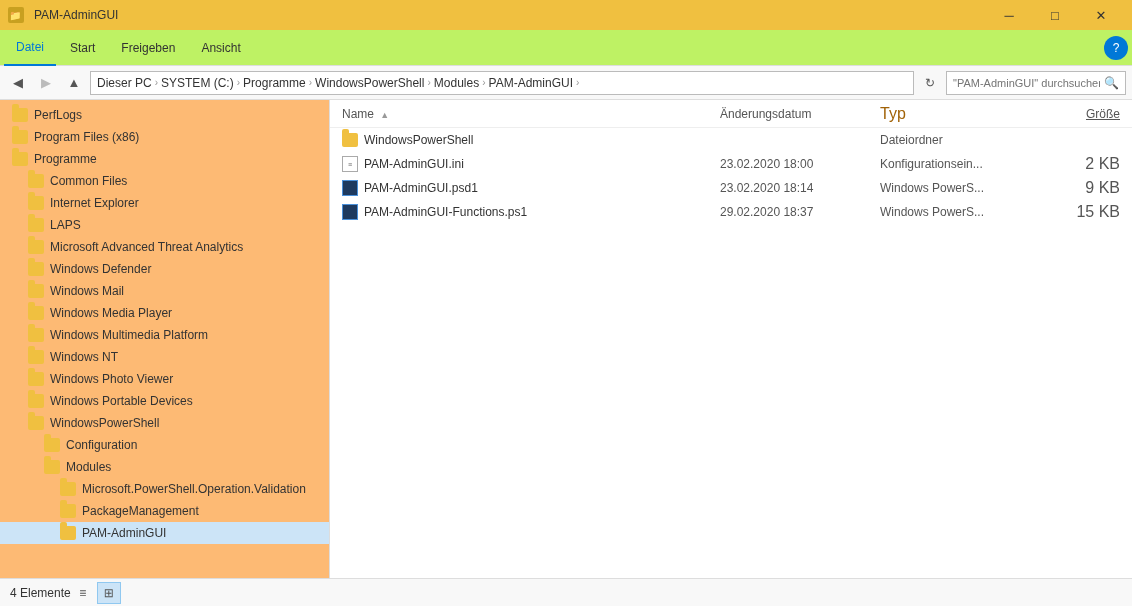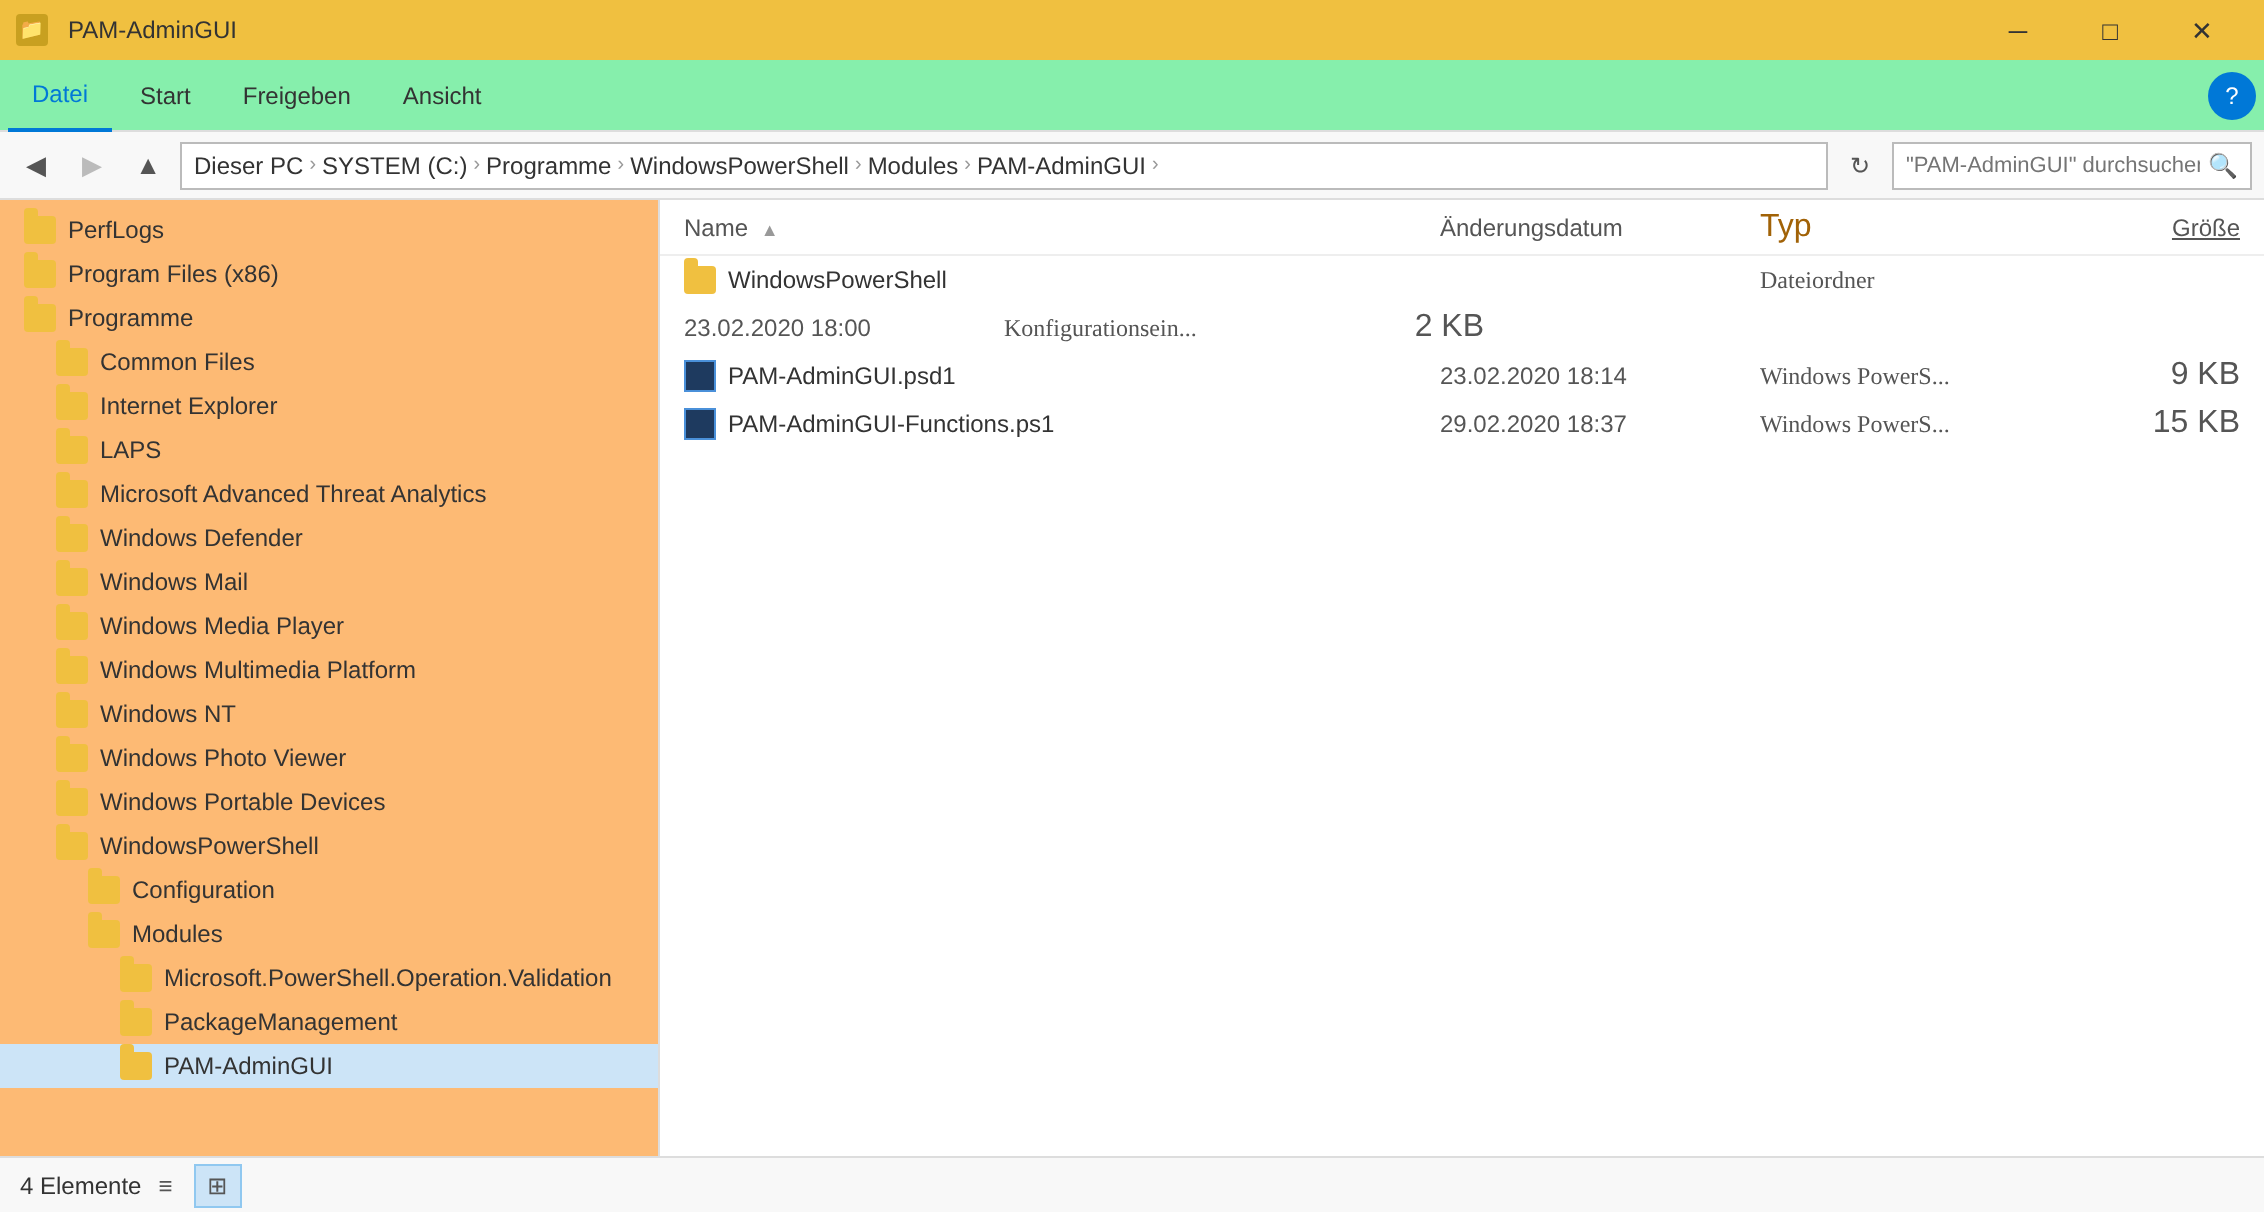--- a/index.html
+++ b/index.html
@@ -20,21 +20,21 @@
     .title-bar-controls { display: flex; gap: 0; margin-left: auto; }
     .title-bar-btn {
       width: 46px; height: 30px;
       display: flex; align-items: center; justify-content: center;
       font-size: 13px; color: #333; cursor: pointer; background: transparent;
       border: none;
     }
 
     
     .toolbar {
-      background: #86efac;
+      background: #bef264;
       height: 36px;
       display: flex;
       align-items: center;
       padding: 0 4px;
       border-bottom: 1px solid #ddd;
       gap: 2px;
     }
     .tab-btn {
       padding: 8px 12px;
       font-size: 12px;
@@ -197,21 +197,21 @@
 
     .file-row {
       display: flex;
       align-items: center;
       padding: 3px 12px;
       cursor: pointer;
       min-height: 24px;
     }
     .file-row-name { flex: 1; display: flex; align-items: center; gap: 6px; font-size: 12px; color: #333; }
     .file-row-date { width: 160px; font-size: 12px; color: #555; }
-    .file-row-type { width: 160px; font-size: 12px; color: #555; font-family: Liberation Serif, serif; }
+    .file-row-type { width: 160px; font-size: 12px; color: #555; }
     .file-row-size { width: 80px; font-size: 16px; color: #555; text-align: right; }
 
     .file-folder-icon {
       width: 16px; height: 14px;
       background: #f0c040;
       border-radius: 0 2px 2px 2px;
       position: relative;
       flex-shrink: 0;
     }
     .file-folder-icon::before {
@@ -417,20 +417,24 @@
         <div class="file-row">
           <div class="file-row-name">
             <span class="file-folder-icon"></span>
             <span>WindowsPowerShell</span>
           </div>
           <div class="file-row-date"></div>
           <div class="file-row-type">Dateiordner</div>
           <div class="file-row-size"></div>
         </div>
         <div class="file-row">
+          <div class="file-row-name">
+            <span class="ini-icon">≡</span>
+            <span>PAM-AdminGUI.ini</span>
+          </div>
           <div class="file-row-date">23.02.2020 18:00</div>
           <div class="file-row-type">Konfigurationsein...</div>
           <div class="file-row-size">2 KB</div>
         </div>
         <div class="file-row">
           <div class="file-row-name">
             <span class="ps1-icon" style="background: rgb(30, 58, 95); width: 16px; height: 16px; display: inline-block; border: 1px solid rgb(74, 144, 217); flex-shrink: 0;"></span>
             <span>PAM-AdminGUI.psd1</span>
           </div>
           <div class="file-row-date">23.02.2020 18:14</div>

